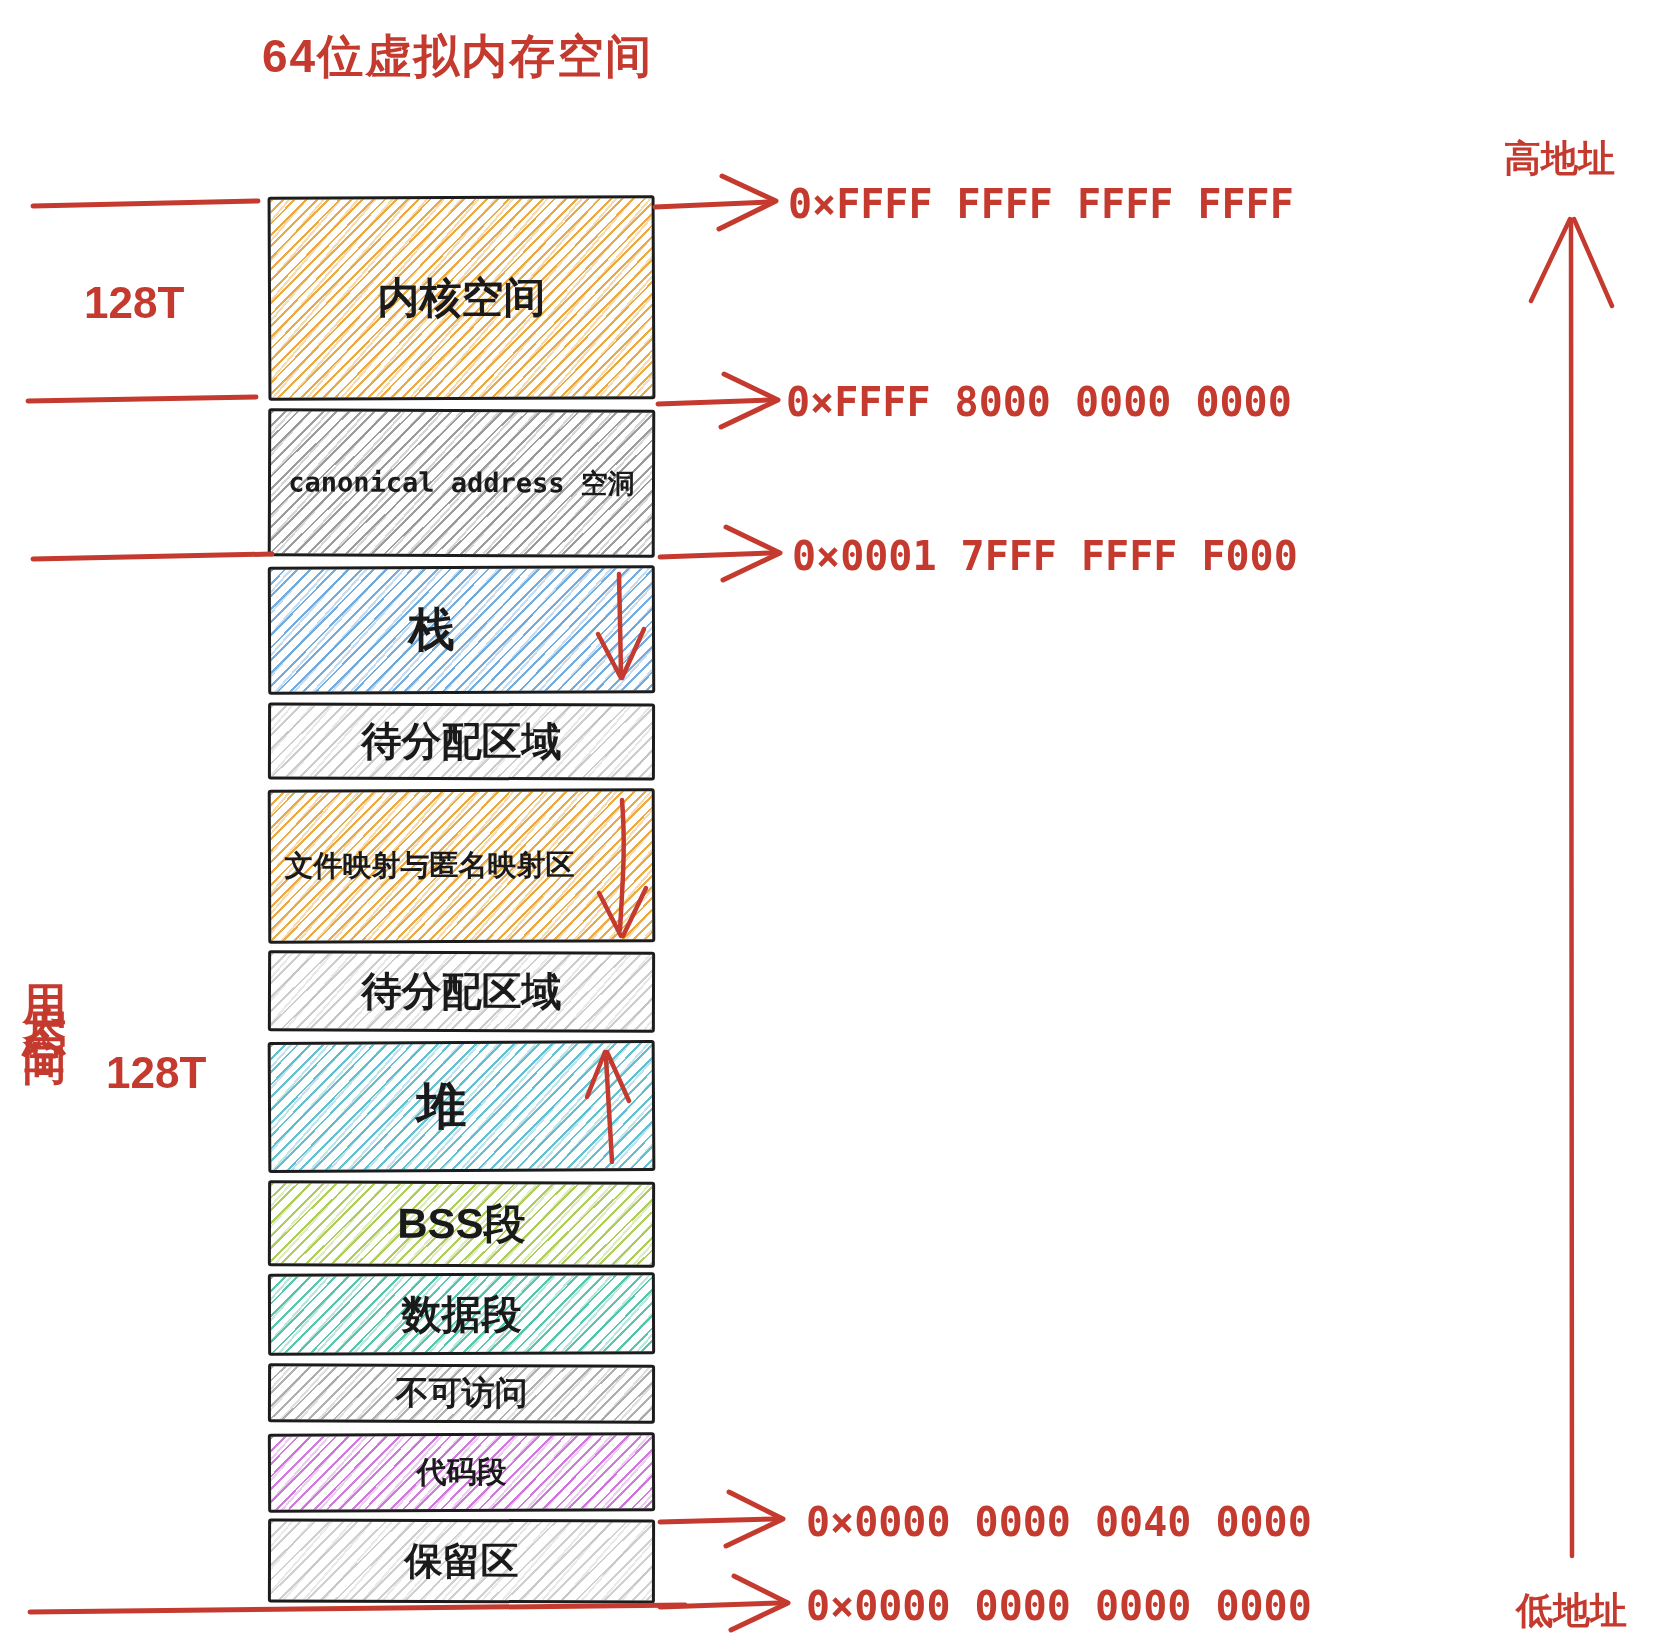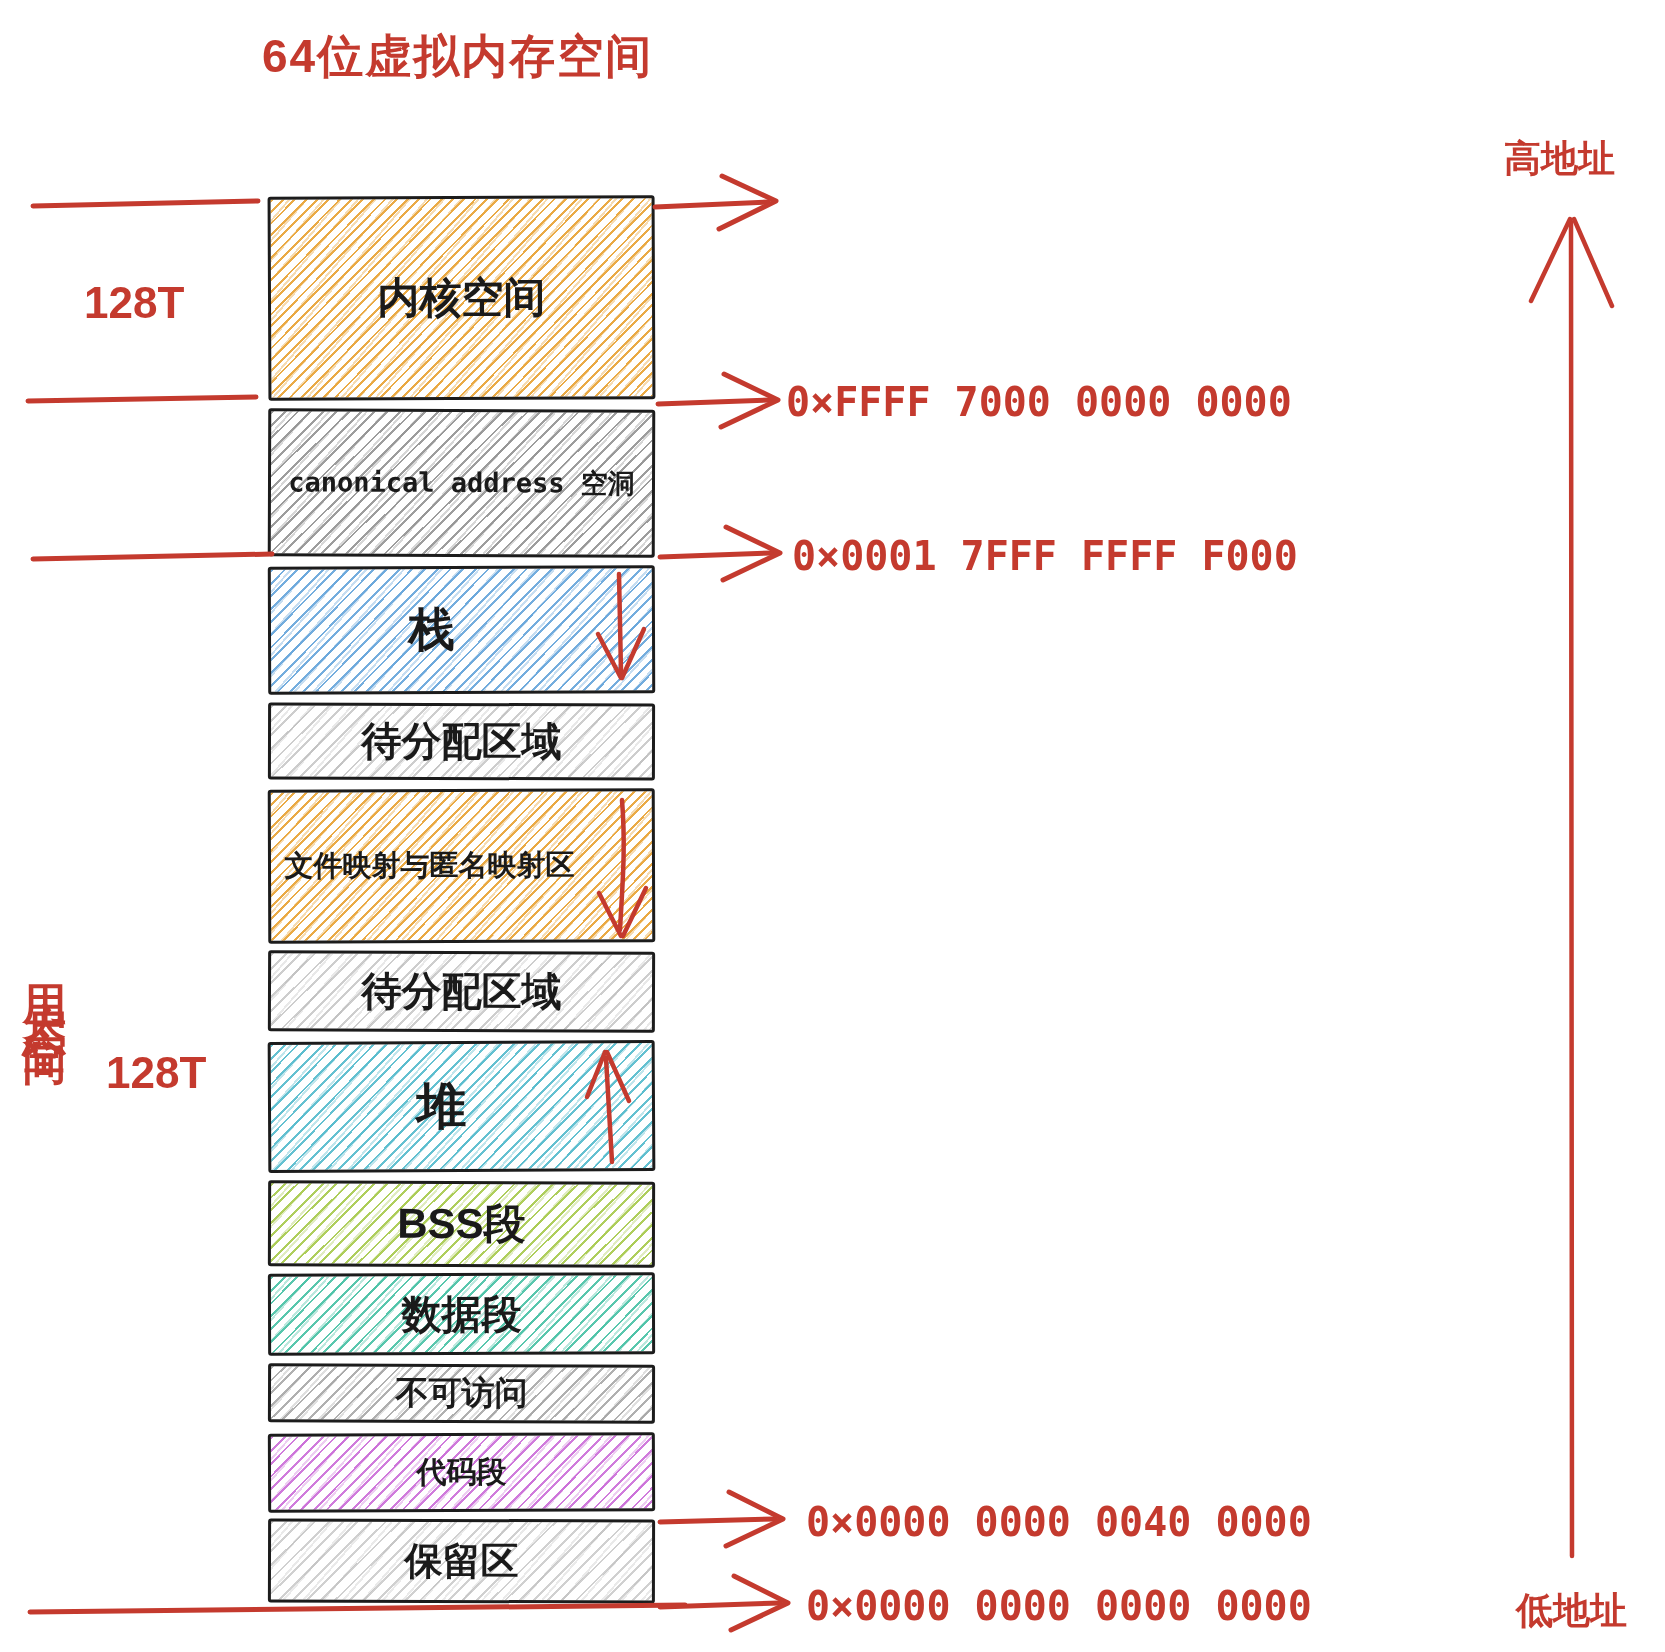--- a/index.html
+++ b/index.html
@@ -171,21 +171,22 @@
   <div class="region r-noaccess">
     <span class="region-label">不可访问</span>
   </div>
   <div class="region r-code">
     <span class="region-label">代码段</span>
   </div>
   <div class="region r-reserved">
     <span class="region-label">保留区</span>
   </div>
 
-  <div class="addr addr-2 red">0×FFFF 7000 0000 0000</div>
+  <div class="addr addr-1 red">0×FFFF FFFF FFFF FFFF</div>
+  <div class="addr addr-2 red">0×FFFF 8000 0000 0000</div>
   <div class="addr addr-3 red">0×0001 7FFF FFFF F000</div>
   <div class="addr addr-4 red">0×0000 0000 0040 0000</div>
   <div class="addr addr-5 red">0×0000 0000 0000 0000</div>
 
   <svg id="strokes" width="1665" height="1652" viewBox="0 0 1665 1652">
 
     <g>
       <path class="stroke w5" d="M33 206 L258 201"></path>
     </g>
     <g>

